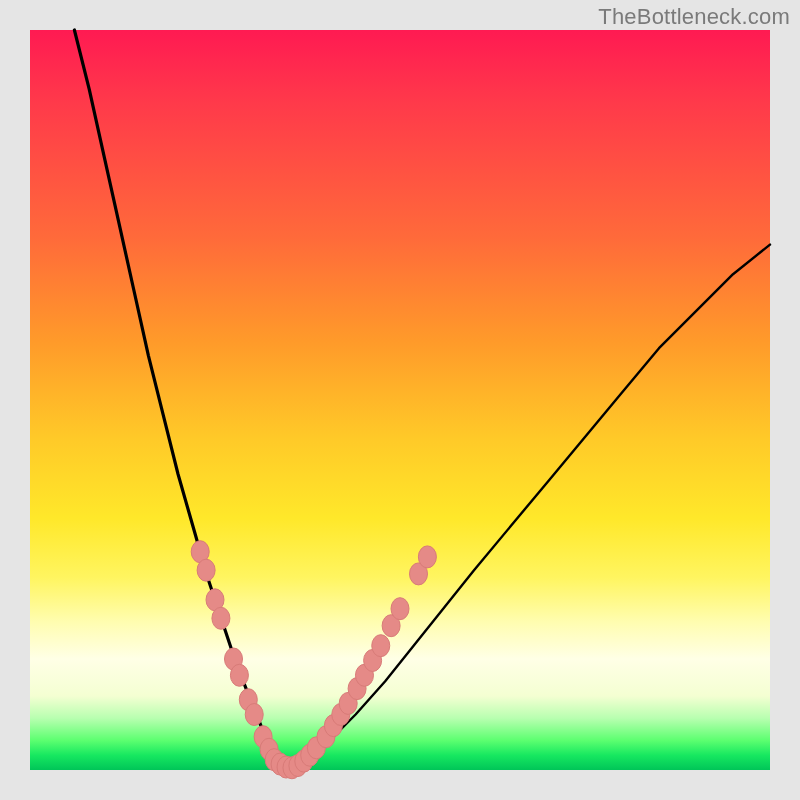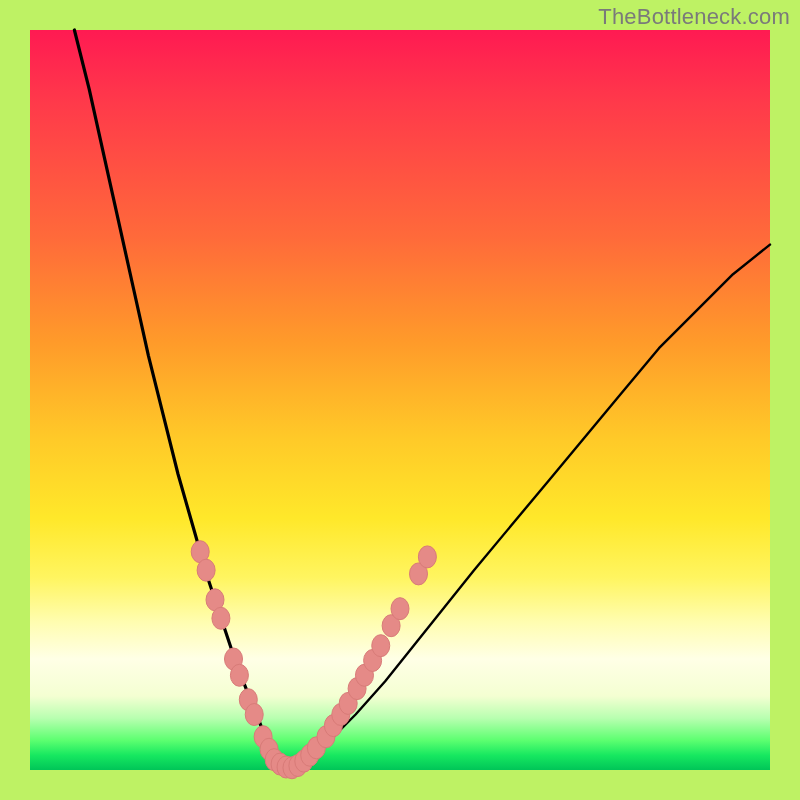--- a/index.html
+++ b/index.html
@@ -8,21 +8,21 @@
     width: 800px;
     height: 800px;
     overflow: hidden;
     background: #000;
     font-family: Arial, Helvetica, sans-serif;
   }
   .frame {
     position: relative;
     width: 800px;
     height: 800px;
-    background: #bef264;
+    background: #e5e5e5;
   }
   .plot-area {
     position: absolute;
     left: 30px;
     top: 30px;
     width: 740px;
     height: 740px;
     
     background: linear-gradient(
       to bottom,

